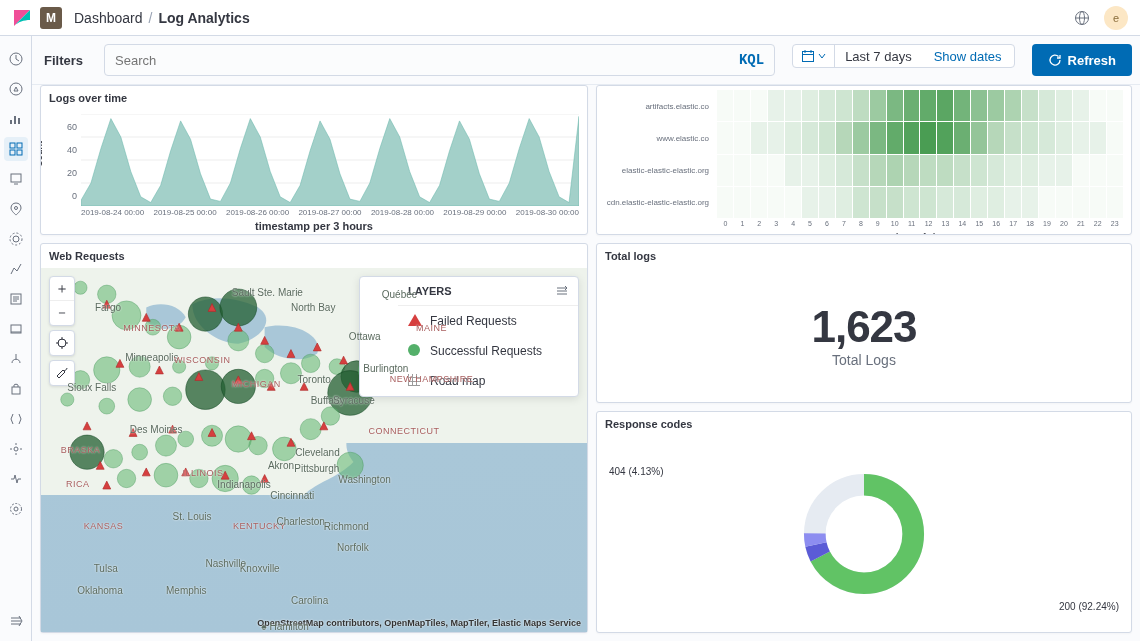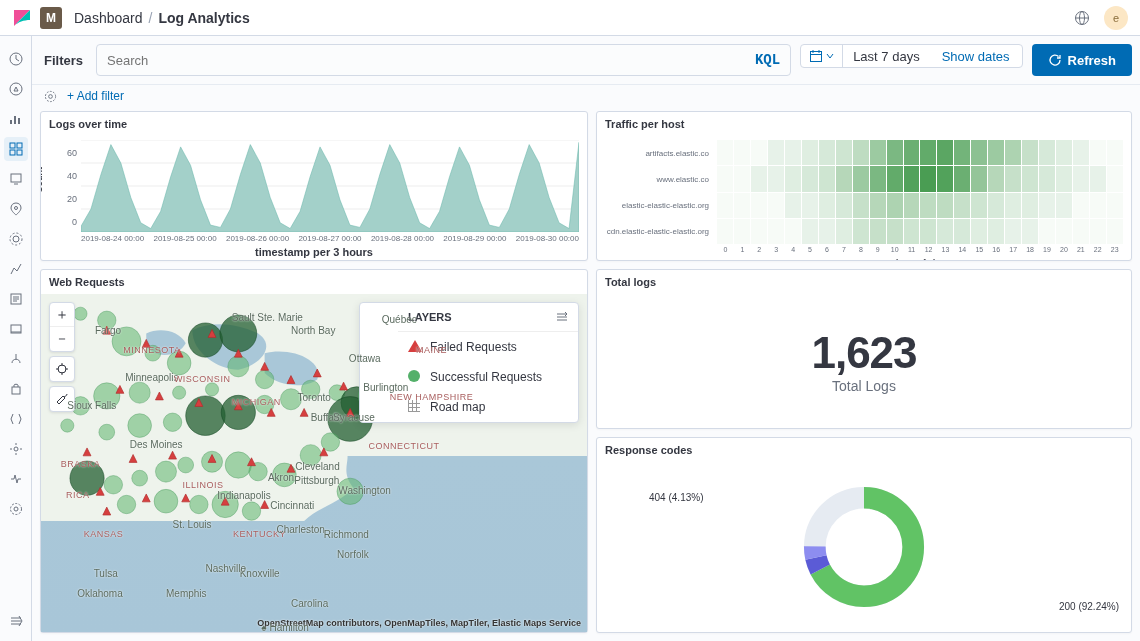--- a/index.html
+++ b/index.html
@@ -20,21 +20,21 @@
 
 .left-nav { position: absolute; left: 0; top: 36px; bottom: 0; width: 32px; background: #fafbfd; border-right: 1px solid #d3dae6; display: flex; flex-direction: column; align-items: center; padding-top: 8px; }
 .left-nav .nav-item { width: 24px; height: 24px; margin: 3px 0; display: flex; align-items: center; justify-content: center; color: #69707d; border-radius: 4px; }
 .left-nav .nav-item.active { background: #e6f0f8; color: #006bb4; }
 .left-nav .collapse { margin-top: auto; margin-bottom: 8px; }
 
 
 .main { position: absolute; left: 32px; right: 0; top: 36px; bottom: 0; display: flex; flex-direction: column; }
 
 
-.filter-bar { padding: 8px; display: flex; gap: 9px; border-bottom: 1px solid #e6ebf2; justify-content: flex-end; }
+.filter-bar { padding: 8px; display: flex; gap: 17px; border-bottom: 1px solid #e6ebf2; justify-content: flex-end; }
 .filter-label { display: flex; align-items: center; font-weight: 700; font-size: 13px; padding: 0 4px; }
 .search-box { flex: 1; display: flex; align-items: center; border: 1px solid #d3dae6; border-radius: 4px; background: #fbfcfd; padding: 0 10px; height: 32px; }
 .search-box input { flex: 1; border: none; outline: none; background: transparent; font-size: 13px; }
 .kql { color: #006bb4; font-weight: 600; font-size: 14px; font-family: Liberation Mono, monospace; }
 .date-picker { display: flex; align-items: center; border: 1px solid #d3dae6; border-radius: 4px; background: #fff; height: 24px; }
 .date-icon-box { padding: 0 8px; border-right: 1px solid #d3dae6; height: 100%; display: flex; align-items: center; }
 .date-text { padding: 0 10px; font-size: 13px; }
 .show-dates { color: #006bb4; padding: 0 12px; font-size: 13px; }
 .refresh-btn { background: #006bb4; color: #fff; border: none; border-radius: 4px; height: 32px; padding: 0 16px; display: flex; align-items: center; font-weight: 600; font-size: 13px; gap: 6px; }
 
@@ -94,21 +94,21 @@
 
 
 .total-body { display: flex; flex-direction: column; align-items: center; justify-content: center; height: 100%; }
 .total-num { font-size: 44px; font-weight: 700; letter-spacing: -1px; }
 .total-label { font-size: 14px; color: #69707d; }
 
 
 .codes-body { display: flex; align-items: center; justify-content: center; position: relative; height: 100%; }
 .donut { width: 130px; height: 130px; }
 .code-label { position: absolute; font-size: 10px; color: #343741; }
-.code-label.l404 { top: 30px; left: 12px; margin-left: 40px; }
+.code-label.l404 { top: 30px; left: 12px; }
 .code-label.l200 { bottom: 20px; right: 12px; }
 
 svg { display: block; }
 </style>
 </head>
 <body>
 
 <div class="top-header">
   <div class="logo">
     <svg viewBox="0 0 20 20">
@@ -258,29 +258,20 @@
       <span class="show-dates">Show dates</span>
     </div>
     <button class="refresh-btn">
       <svg width="14" height="14" viewBox="0 0 14 14">
           <path d="M12 7 A5 5 0 1 1 10.5 3.5 M12 2 V5 H9" fill="none" stroke="#fff" stroke-width="1.3"></path>
         </svg>
       <span>Refresh</span>
     </button>
   </div>
 
-  <div class="add-filter-row">
-    <span class="gear">
-      <svg width="13" height="13" viewBox="0 0 14 14">
-          <circle cx="7" cy="7" r="2" fill="none" stroke="currentColor"></circle>
-          <circle cx="7" cy="7" r="5.5" fill="none" stroke="currentColor" stroke-dasharray="2 1.5"></circle>
-        </svg>
-    </span>
-    <span class="add-filter">+ Add filter</span>
-  </div>
 
   <div class="dash-grid">
 
     <div class="panel logs-time">
       <div class="panel-title">Logs over time</div>
       <div class="panel-body">
         <div class="y-label">Count</div>
         <div class="y-axis">
           <span class="y-tick" style="bottom:0%">0</span>
           <span class="y-tick" style="bottom:25%">20</span>
@@ -305,21 +296,20 @@
           <span class="x-tick">2019-08-27 00:00</span>
           <span class="x-tick">2019-08-28 00:00</span>
           <span class="x-tick">2019-08-29 00:00</span>
           <span class="x-tick">2019-08-30 00:00</span>
         </div>
         <div class="x-label">timestamp per 3 hours</div>
       </div>
     </div>
 
     <div class="panel traffic">
-      <div class="panel-title">Traffic per host</div>
       <div class="panel-body">
         <div class="heat-row-labels">
           <div class="heat-row-label">artifacts.elastic.co</div>
           <div class="heat-row-label">www.elastic.co</div>
           <div class="heat-row-label">elastic-elastic-elastic.org</div>
           <div class="heat-row-label">cdn.elastic-elastic-elastic.org</div>
         </div>
         <div class="heatmap" id="heatmap-grid">
             <div class="heat-cell" style="background: rgb(247, 251, 247);"></div>
             <div class="heat-cell" style="background: rgb(247, 251, 247);"></div>

